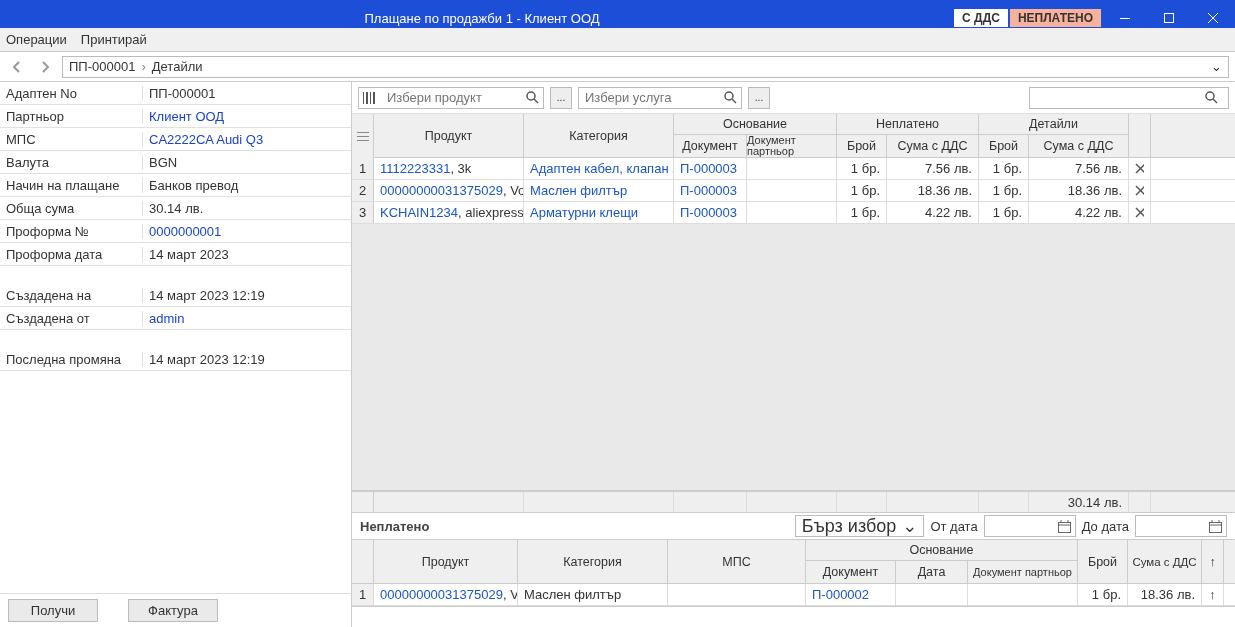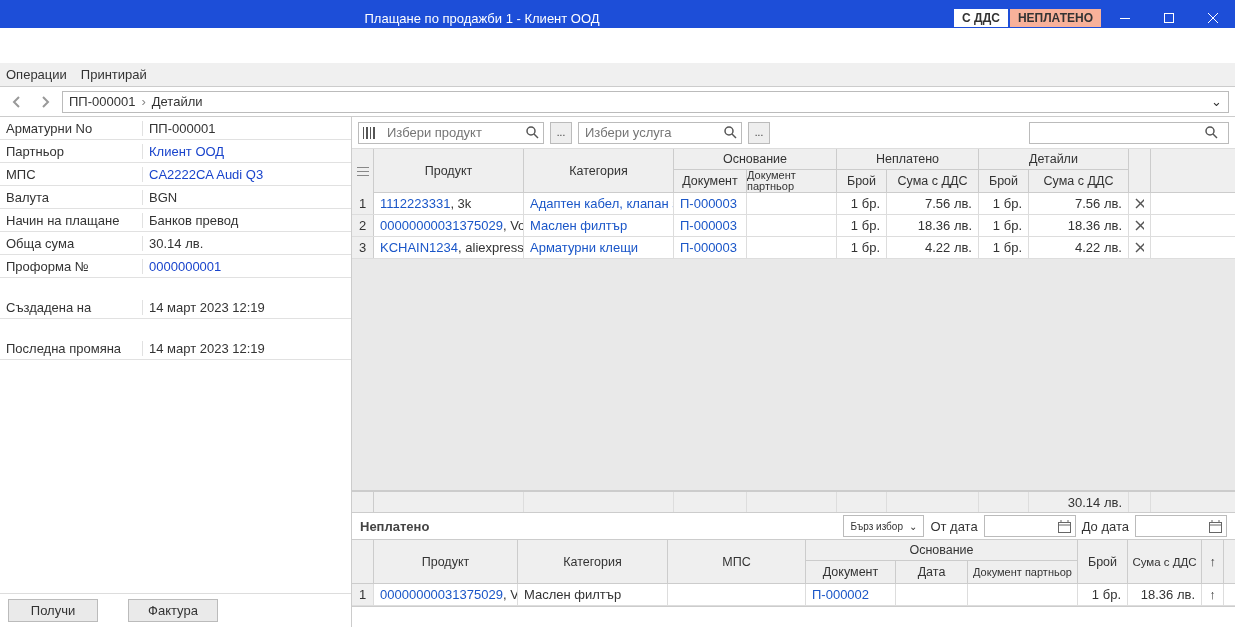--- a/index.html
+++ b/index.html
@@ -49,21 +49,20 @@
     }
     .menubar {
       background: #f0f0f0;
       height: 24px;
       display: flex;
       align-items: center;
       padding: 0 6px;
       border-bottom: 1px solid #ccc;
       gap: 14px;
       font-size: 13px;
-      margin-top: 35px;
     }
     .breadcrumbbar {
       height: 30px;
       display: flex;
       align-items: center;
       border-bottom: 1px solid #ccc;
       padding: 0 6px;
       gap: 6px;
     }
     .navarrow {
@@ -264,21 +263,21 @@
       color: #333;
     }
     .sel {
       border: 1px solid #bbb;
       height: 22px;
       display: flex;
       align-items: center;
       padding: 0 6px;
       gap: 6px;
       background: #fff;
-      font-size: 10px;
+      font-size: 18px;
     }
     .datebox {
       border: 1px solid #bbb;
       height: 22px;
       width: 92px;
       display: flex;
       align-items: center;
       justify-content: flex-end;
       padding: 0 4px;
       background: #fff;
@@ -353,21 +352,21 @@
     <span class="spacer"></span>
     <span>⌄</span>
   </div>
 </div>
 
 <div class="main">
 
   <div class="left">
     <div class="props">
       <div class="prop-row">
-          <div class="prop-key">Арматурни No</div>
+          <div class="prop-key">Адаптен No</div>
           <div class="prop-val">ПП-000001</div>
         </div>
       <div class="prop-row">
           <div class="prop-key">Партньор</div>
           <div class="prop-val"><span class="link">Клиент ООД</span></div>
         </div>
       <div class="prop-row">
           <div class="prop-key">МПС</div>
           <div class="prop-val"><span class="link">CA2222CA Audi Q3</span></div>
         </div>
@@ -380,24 +379,32 @@
           <div class="prop-val">Банков превод</div>
         </div>
       <div class="prop-row">
           <div class="prop-key">Обща сума</div>
           <div class="prop-val">30.14 лв.</div>
         </div>
       <div class="prop-row">
           <div class="prop-key">Проформа №</div>
           <div class="prop-val"><span class="link">0000000001</span></div>
         </div>
+      <div class="prop-row">
+          <div class="prop-key">Проформа дата</div>
+          <div class="prop-val">14 март 2023</div>
+        </div>
       <div class="prop-row gap"></div>
       <div class="prop-row">
           <div class="prop-key">Създадена на</div>
           <div class="prop-val">14 март 2023 12:19</div>
+        </div>
+      <div class="prop-row">
+          <div class="prop-key">Създадена от</div>
+          <div class="prop-val"><span class="link">admin</span></div>
         </div>
       <div class="prop-row gap"></div>
       <div class="prop-row">
           <div class="prop-key">Последна промяна</div>
           <div class="prop-val">14 март 2023 12:19</div>
         </div>
     </div>
     <div class="footer-left">
       <div class="btn">Получи</div>
       <div class="btn">Фактура</div>

